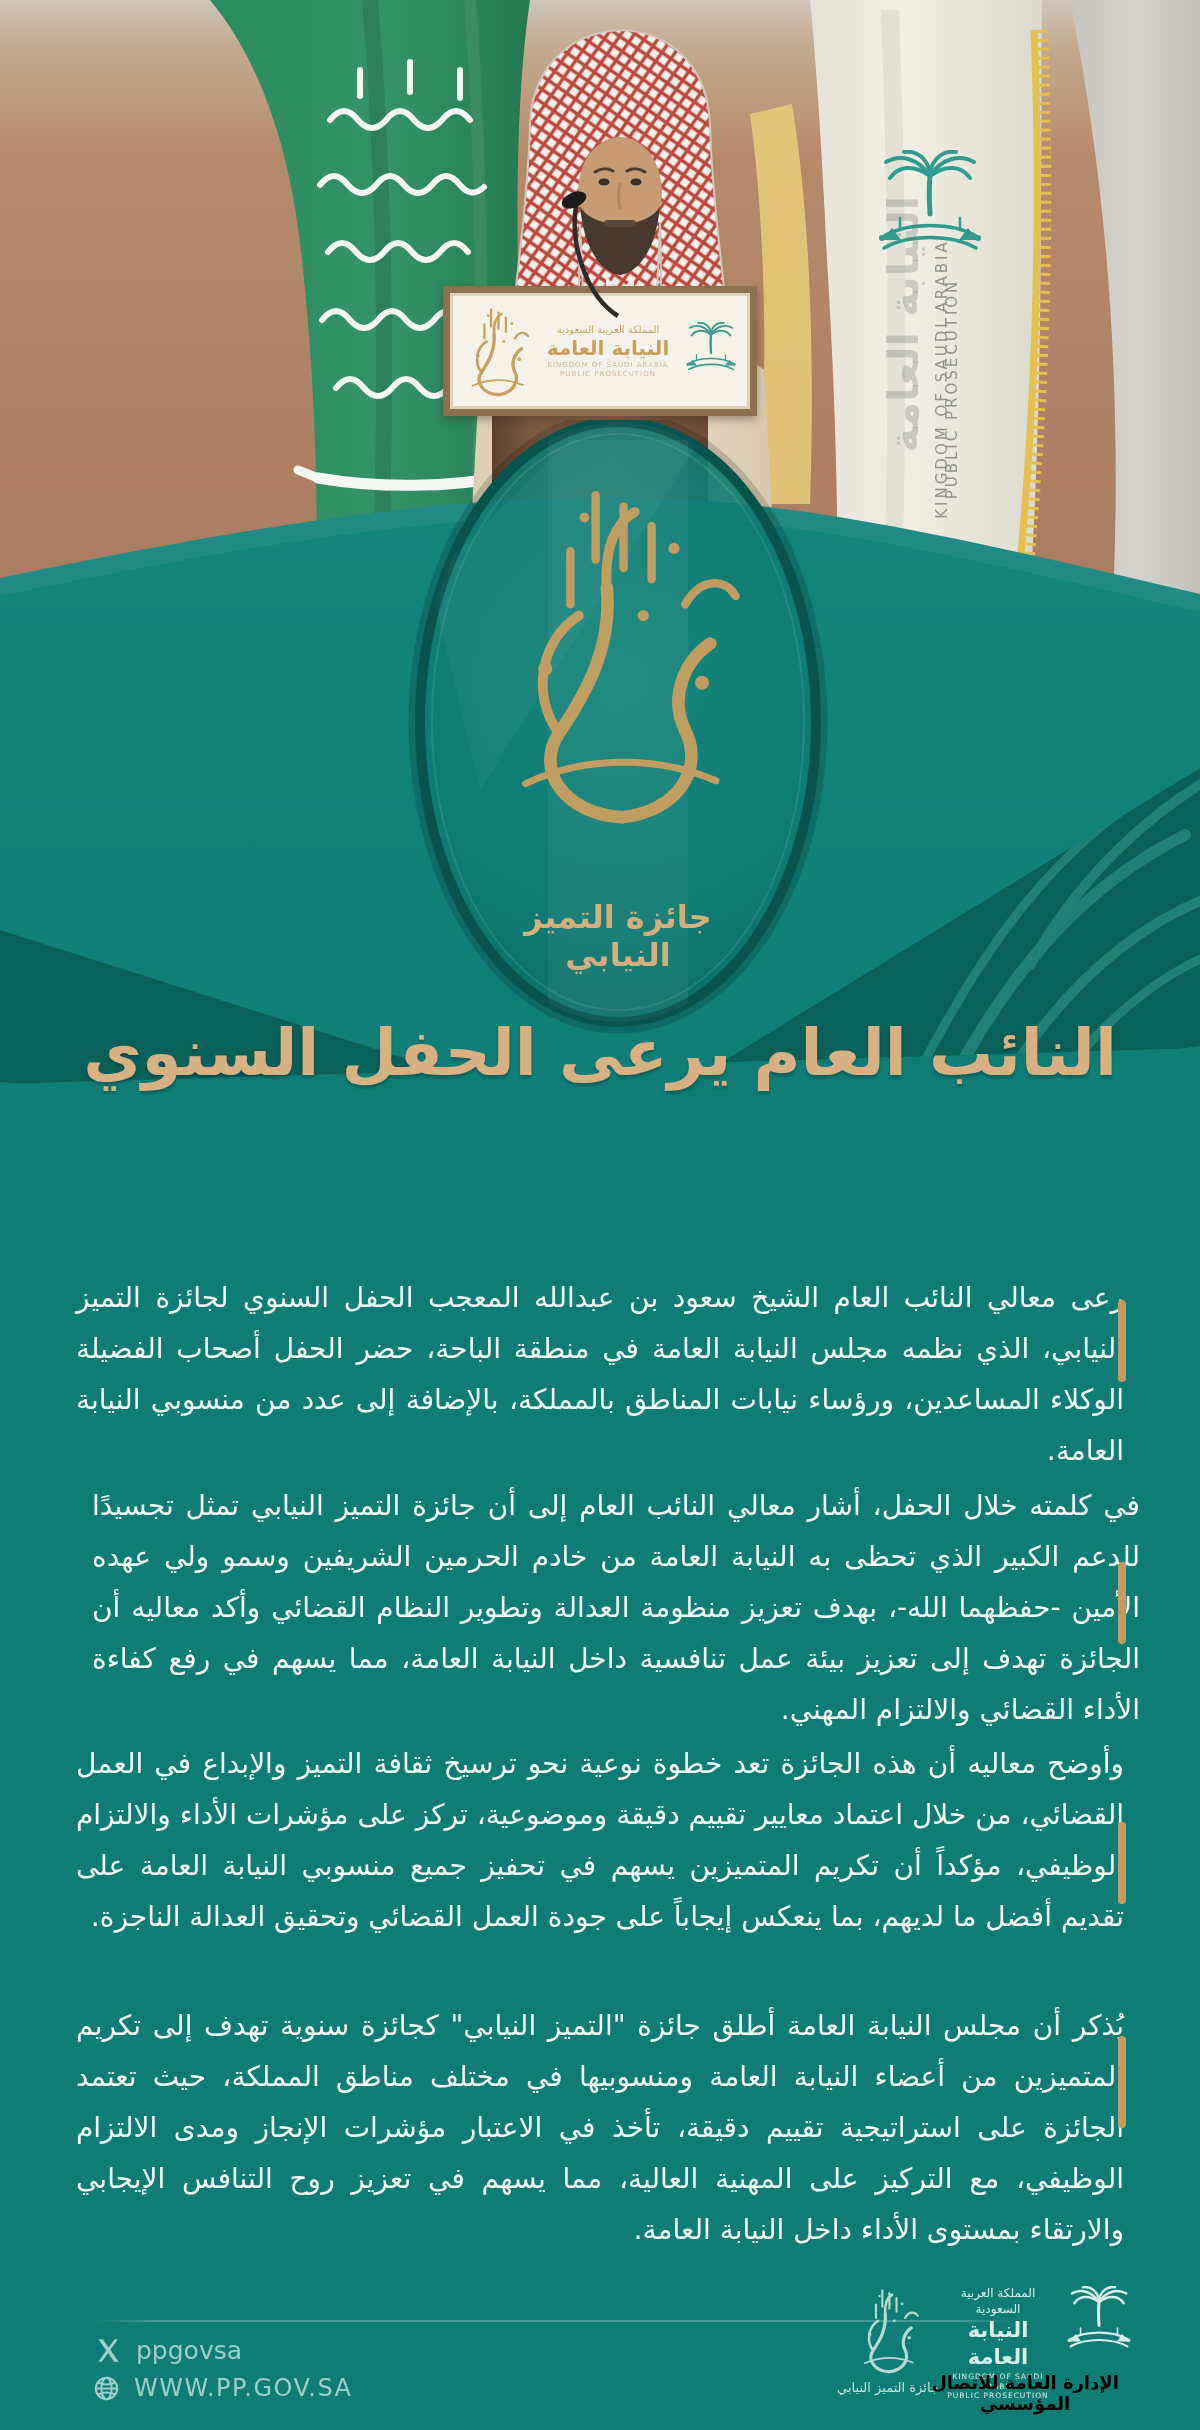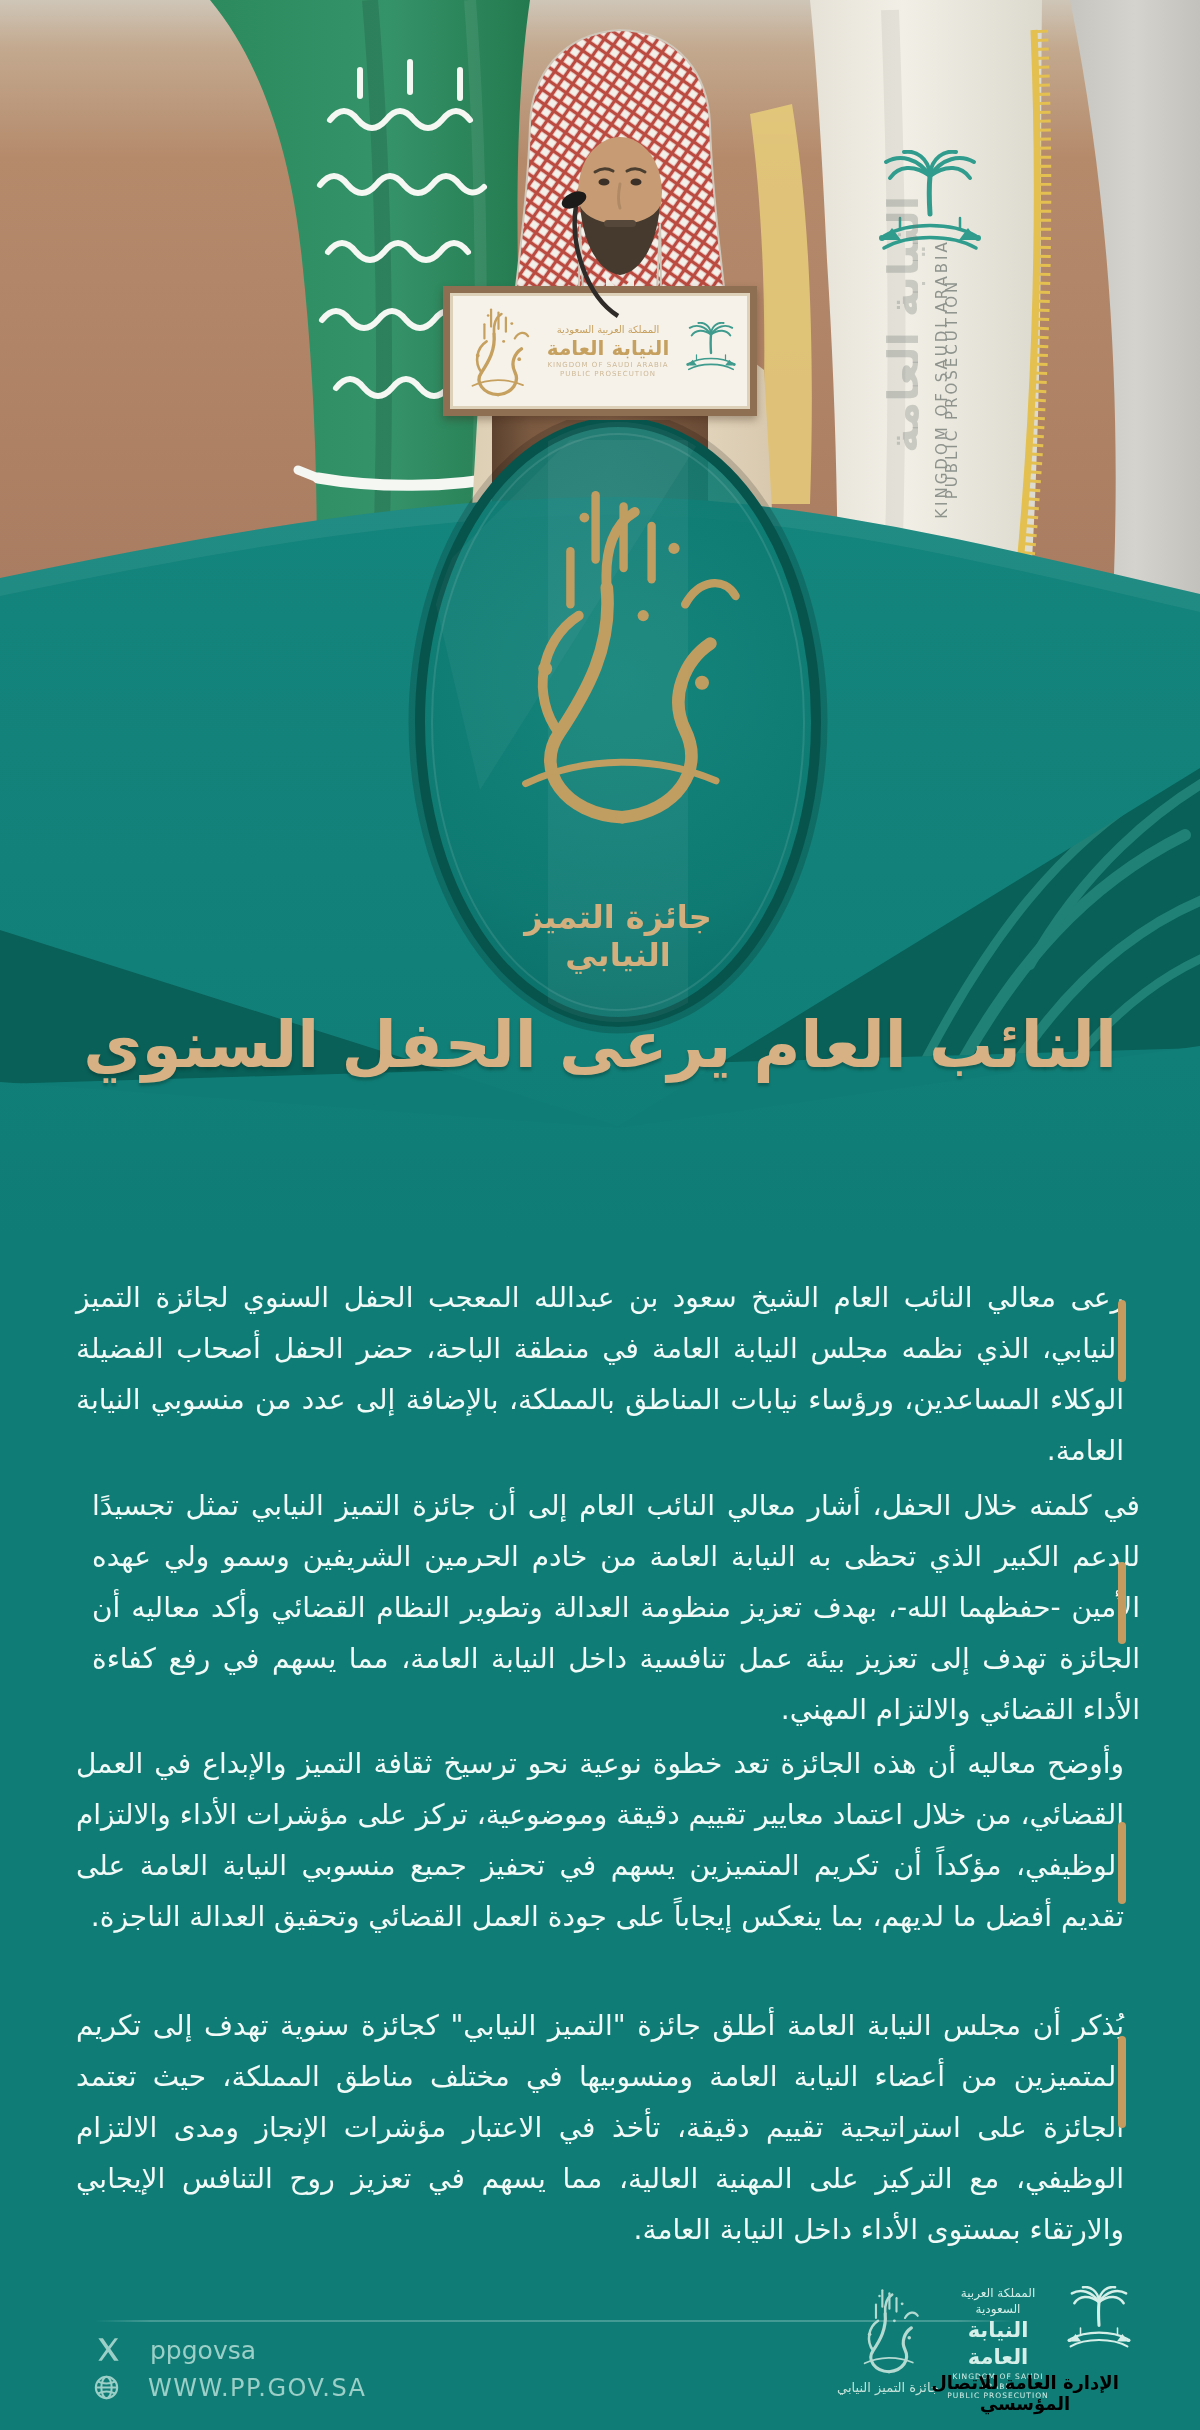--- a/index.html
+++ b/index.html
@@ -30,33 +30,33 @@
   .flag-en-vert{position:absolute;color:#8e948d;font-size:15px;letter-spacing:3px;
     transform:rotate(-90deg);transform-origin:center;white-space:nowrap;direction:ltr;}
   .flag-ar-vert{position:absolute;color:rgba(110,118,112,.30);font-size:42px;font-weight:bold;
     transform:rotate(-90deg);transform-origin:center;white-space:nowrap;}
   
   .ribbon-svg{position:absolute;left:0;top:420px;width:1200px;height:820px;}
   .medallion-caption{position:absolute;left:468px;top:898px;width:300px;text-align:center;
     font-size:32px;font-weight:bold;color:#d3af7e;z-index:6;}
   
   .headline{position:absolute;left:0;width:1200px;text-align:center;color:#d7b183;
-    font-weight:bold;white-space:nowrap;z-index:6;text-shadow:0 3px 3px rgba(8,45,40,.35);}
+    font-weight:bold;white-space:nowrap;z-index:6;text-shadow:0 3px 3px rgba(8,45,40,.35);margin-top:8px;}
   .headline.l1{top:1008px;font-size:64px;}
   .headline.l2{top:1124px;font-size:64px;}
   
   .para{position:absolute;left:76px;width:1048px;color:#f2faf8;font-size:28px;font-weight:normal;
     line-height:51px;text-align:justify;direction:rtl;z-index:6;}
   .p1{top:1272px;} .p2{top:1480px;margin-left:16px;} .p3{top:1738px;} .p4{top:2000px;}
   .accent-bar{position:absolute;left:1118px;width:8px;border-radius:4px;background:#c59b60;z-index:6;}
   .b1{top:1300px;height:82px;} .b2{top:1562px;height:82px;} .b3{top:1822px;height:82px;} .b4{top:2036px;height:92px;}
   
   .footer-line{position:absolute;left:95px;top:2320px;width:918px;height:2px;z-index:6;
     background:linear-gradient(90deg,rgba(255,255,255,0) 0%,rgba(255,255,255,.22) 6%,rgba(255,255,255,.22) 94%,rgba(255,255,255,0) 100%);}
-  .social-row{position:absolute;display:flex;gap:28px;color:#9ccfc7;z-index:6;direction:ltr;}
+  .social-row{position:absolute;display:flex;align-items:center;gap:14px;color:#9ccfc7;z-index:6;direction:ltr;}
   .row-x{left:95px;top:2336px;}
   .row-web{left:93px;top:2374px;}
   .social-icon{width:27px;height:27px;color:#9ccfc7;flex:none;}
   .social-text{font-size:25px;}
   .web-text{letter-spacing:1.5px;font-size:24px;}
   .footer-callig{position:absolute;left:845px;top:2284px;width:86px;height:92px;color:#c2e2da;opacity:.92;z-index:6;}
   .footer-award-caption{position:absolute;left:818px;top:2380px;width:140px;text-align:center;
     font-size:13px;color:#c2e2da;z-index:6;}
   .footer-org{position:absolute;left:938px;top:2286px;width:120px;text-align:center;color:#d6efe9;z-index:6;line-height:1.3;}
   .org-ar-small{font-size:12px;}

